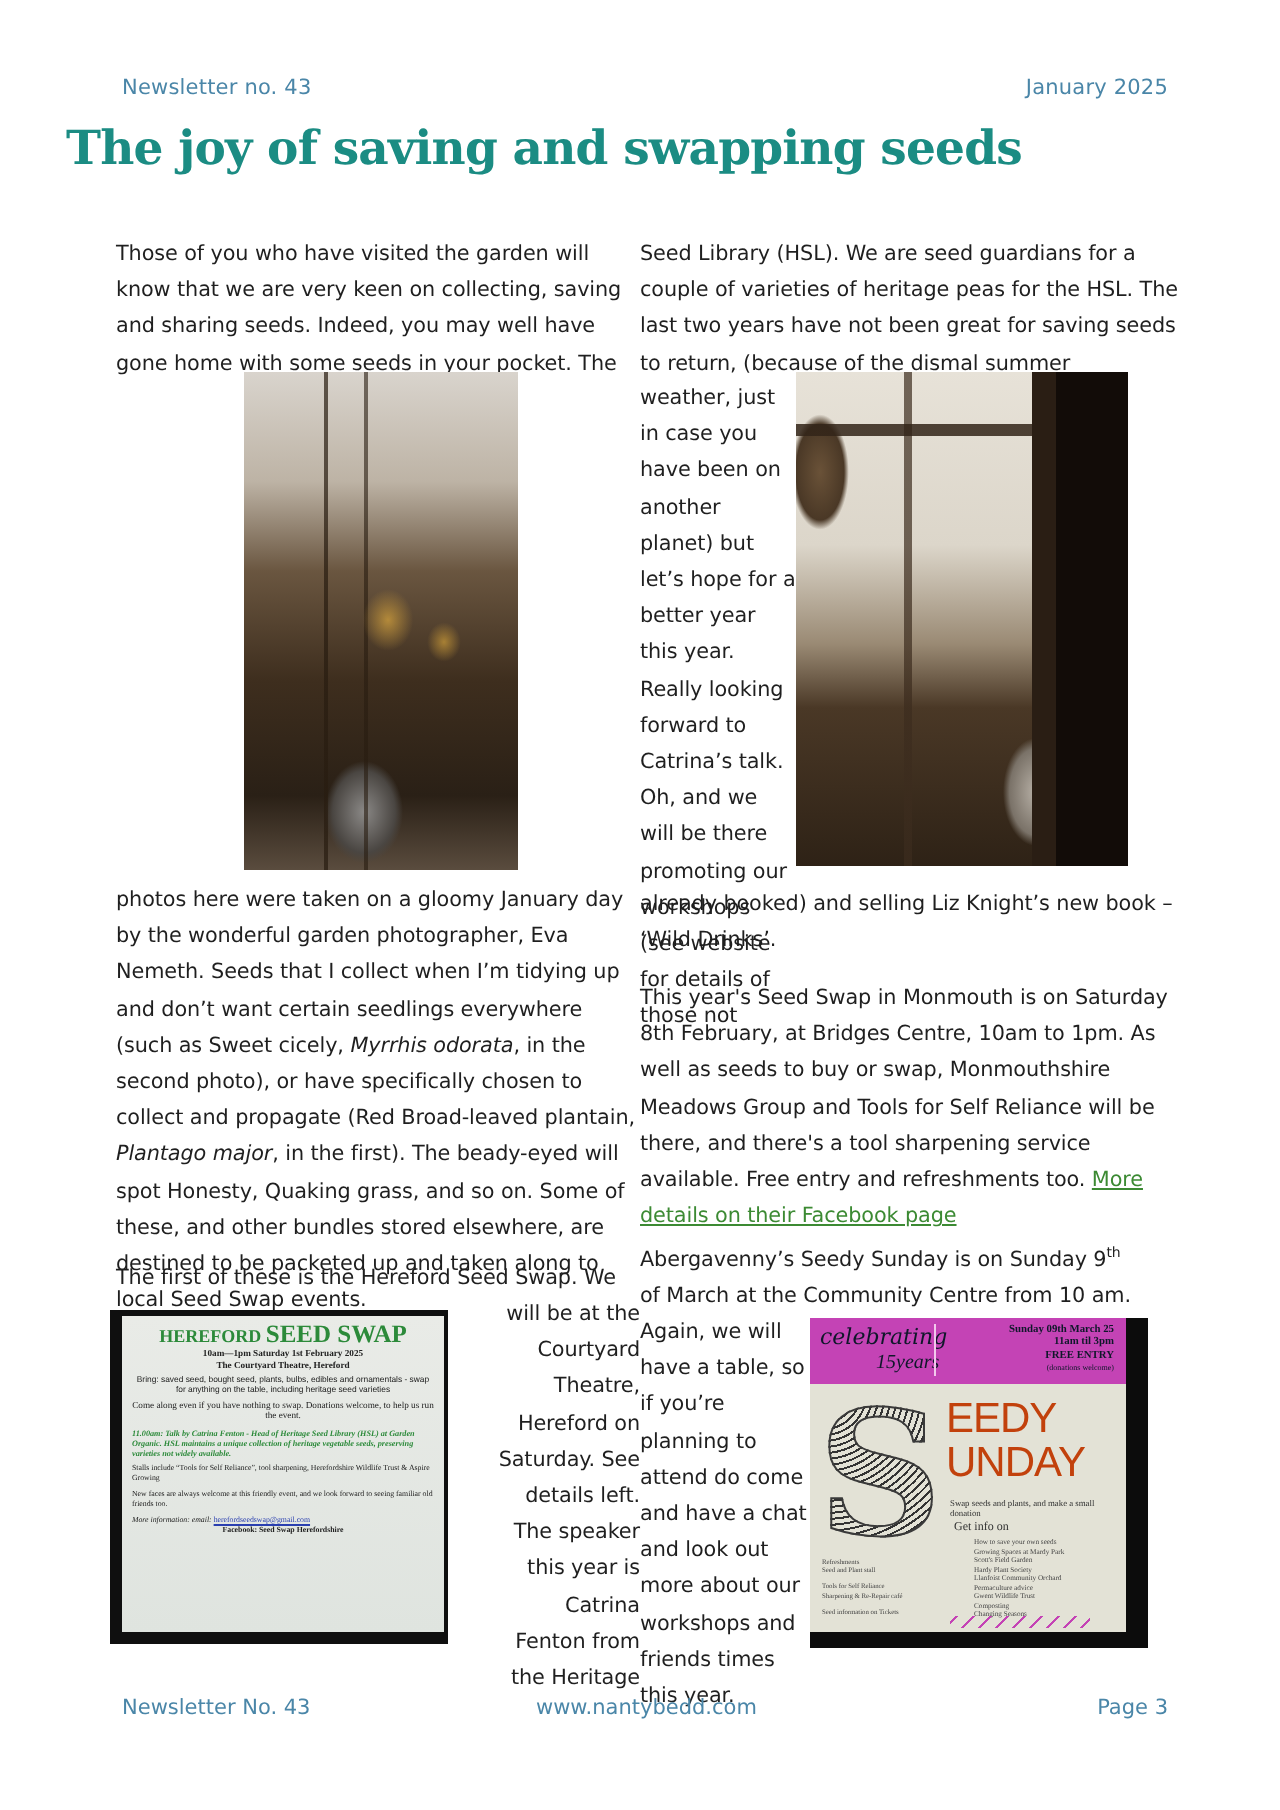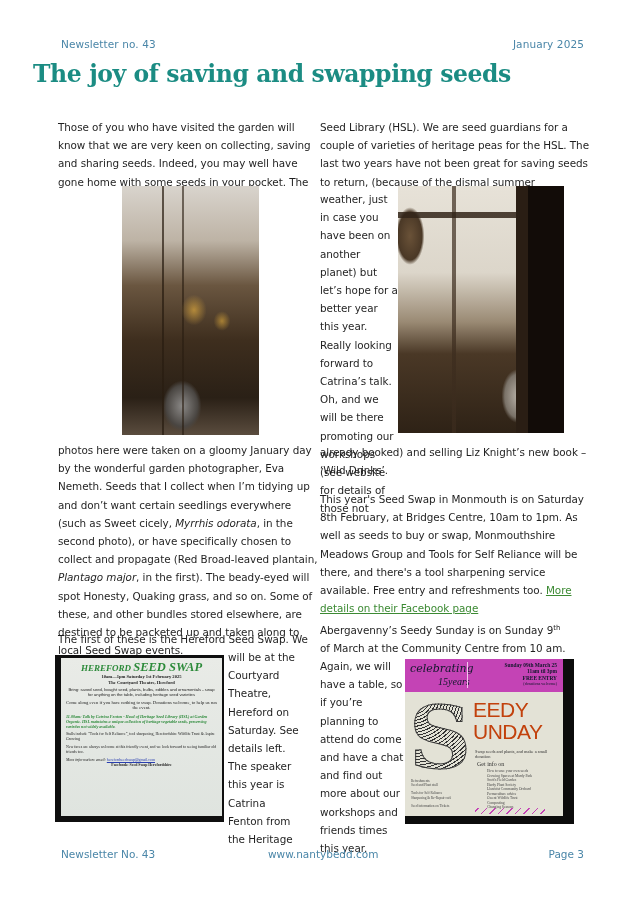--- a/index.html
+++ b/index.html
@@ -30,21 +30,21 @@
       linear-gradient(180deg, rgba(0,0,0,0) 0 26px, rgba(50,36,24,0.85) 26px 32px, rgba(0,0,0,0) 32px),
       linear-gradient(90deg, rgba(0,0,0,0) 0 54px, rgba(60,44,30,0.7) 54px 58px, rgba(0,0,0,0) 58px),
       radial-gradient(ellipse 20px 40px at 12px 50px, #6a5238 0, #4a3826 60%, rgba(0,0,0,0) 72%),
       radial-gradient(ellipse 22px 36px at 120px 210px, #b7b0a6 0, #7a7268 60%, rgba(0,0,0,0) 75%),
       linear-gradient(180deg, #e7e2d8 0%, #dcd6ca 35%, #9a8a74 55%, #4a3826 68%, #2e2216 100%); }
   .wrap-left-img { position: absolute; left: 55px; top: 655px; width: 169px; height: 167px; overflow: hidden;
     background: #0f0f0f; }
   .poster1 { position: absolute; left: 6px; top: 3px; right: 2px; bottom: 6px;
     background: linear-gradient(180deg, #e9ebe7 0%, #dfe4df 100%); font-family: "Liberation Serif", serif;
     padding: 3px 5px; box-sizing: border-box; color: #222; }
-  .p1-title { text-align: center; color: #2c8a3a; font-weight: bold; font-size: 9px; line-height: 12px; font-style: italic; }
+  .p1-title { text-align: center; color: #2c8a3a; font-weight: bold; font-size: 9px; line-height: 12px; }
   .p1-title b { font-size: 12.5px; }
   .p1-line { font-size: 4.6px; line-height: 5.6px; text-align: center; }
   .p1-line.bold { font-weight: bold; }
   .p1-sans { font-family: "Liberation Sans", sans-serif; font-size: 4.2px; line-height: 5.2px; text-align: center; margin-top: 2px; }
   .p1-green { color: #2c8a3a; font-style: italic; font-weight: bold; font-size: 4.1px; line-height: 5.2px; margin-top: 3px; }
   .p1-small { font-size: 3.9px; line-height: 4.8px; margin-top: 3px; }
   .p1-email { color: #2a3fb0; text-decoration: underline; }
   .wrap-right-img { position: absolute; left: 405px; top: 659px; width: 169px; height: 165px; overflow: hidden; background: #0c0c0c; }
   .poster2 { position: absolute; left: 0; top: 0; width: 158px; height: 157px; background: #e3e2d6; font-family: "Liberation Serif", serif; }
   .p2-band { position: absolute; left: 0; top: 0; width: 158px; height: 33px; background: #c443b5; color: #0f172a; }
@@ -95,21 +95,21 @@
     <div class="p1-sans">Bring: saved seed, bought seed, plants, bulbs, edibles and ornamentals - swap for anything on the table, including heritage seed varieties</div>
     <div class="p1-line" style="margin-top:2px;">Come along even if you have nothing to swap. Donations welcome, to help us run the event.</div>
     <div class="p1-green">11.00am: Talk by Catrina Fenton - Head of Heritage Seed Library (HSL) at Garden Organic. HSL maintains a unique collection of heritage vegetable seeds, preserving varieties not widely available.</div>
     <div class="p1-small">Stalls include “Tools for Self Reliance”, tool sharpening, Herefordshire Wildlife Trust &amp; Aspire Growing</div>
     <div class="p1-small">New faces are always welcome at this friendly event, and we look forward to seeing familiar old friends too.</div>
     <div class="p1-small"><i>More information: email: </i><span class="p1-email">herefordseedswap@gmail.com</span></div>
     <div class="p1-small" style="text-align:center; font-weight:bold; margin-top:1px;">Facebook: Seed Swap Herefordshire</div>
   </div>
 </div>
 
-<div class="txt" style="left:228px; top:648px; width:92px;">
+<div class="txt" style="left:228px; top:648px; width:92px;text-align:right;">
   <p>will be at the</p>
   <p>Courtyard</p>
   <p>Theatre,</p>
   <p>Hereford on</p>
   <p>Saturday. See</p>
   <p>details left.</p>
   <p>The speaker</p>
   <p>this year is</p>
   <p>Catrina</p>
   <p>Fenton from</p>
@@ -156,21 +156,21 @@
   <p>of March at the Community Centre from 10 am.</p>
 </div>
 
 <div class="txt" style="left:320px; top:657px; width:86px;">
   <p>Again, we will</p>
   <p>have a table, so</p>
   <p>if you’re</p>
   <p>planning to</p>
   <p>attend do come</p>
   <p>and have a chat</p>
-  <p>and find out</p>
+  <p>and look out</p>
   <p>more about our</p>
   <p>workshops and</p>
   <p>friends times</p>
   <p>this year.</p>
 </div>
 
 <div class="wrap-right-img">
   <div class="poster2">
     <div class="p2-band">
       <div class="p2-cele">celebrating</div>

